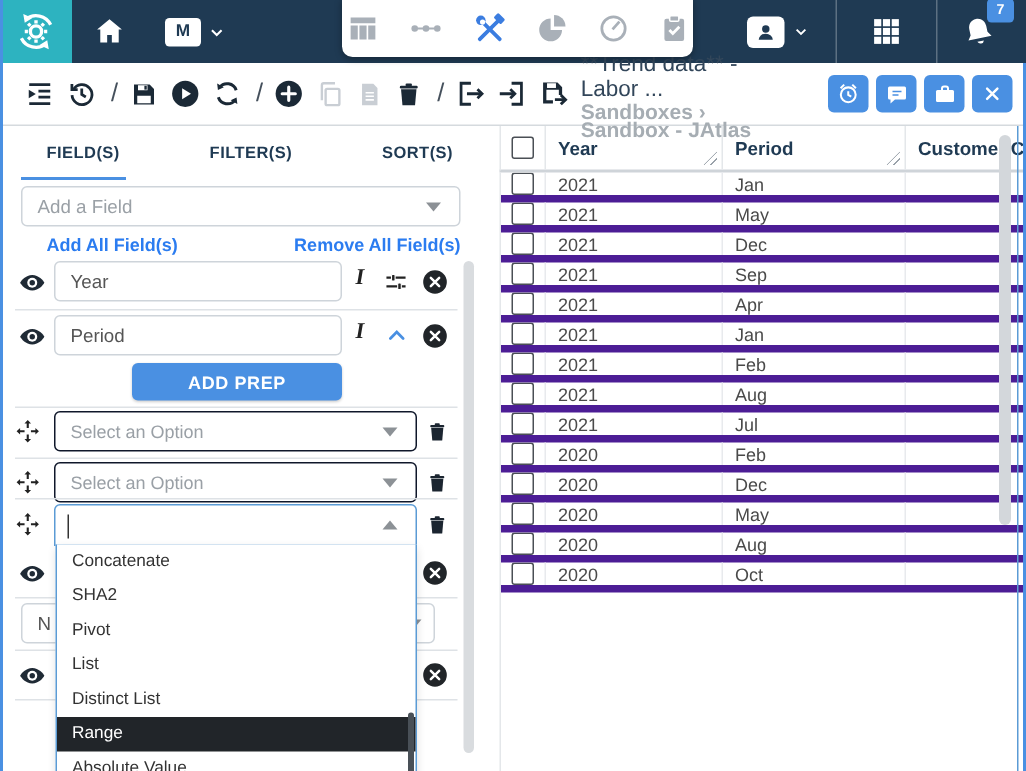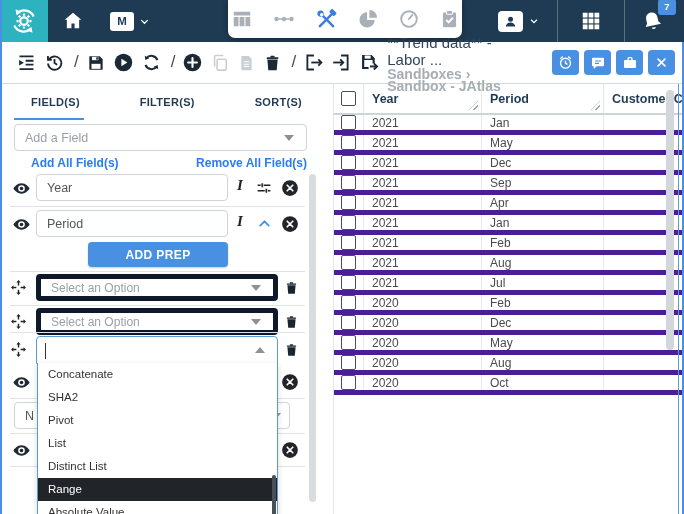--- a/index.html
+++ b/index.html
@@ -54,21 +54,21 @@
   .links{position:absolute;left:31px;right:26px;top:72px;display:flex;justify-content:space-between;}
   .plink{font-size:12px;font-weight:bold;color:#2b7cf0;cursor:pointer;}
   .prow{position:absolute;left:0;width:318px;height:28px;}
   .eye{position:absolute;left:12px;top:50%;margin-top:-9px;color:#1f2a35;cursor:pointer;}
   .drag{position:absolute;left:10px;top:50%;margin-top:-9px;color:#222;cursor:grab;}
   .f-input{position:absolute;left:36px;top:0;width:192px;height:27px;border:1px solid #ced4da;border-radius:4px;font-size:12.5px;color:#555;display:flex;align-items:center;padding-left:10px;background:#fff;}
   .it-btn{position:absolute;left:237px;top:3px;font-family:"Liberation Serif","DejaVu Serif",serif;font-style:italic;font-weight:bold;font-size:15px;color:#222;cursor:pointer;}
   .sm-btn{position:absolute;top:50%;margin-top:-9px;cursor:pointer;}
   .divider{position:absolute;left:10px;width:295px;height:1px;background:#dee2e6;}
   .addprep{position:absolute;left:88px;top:158px;width:140px;height:25px;background:#4a90e2;border-radius:4px;color:#fff;font-weight:bold;font-size:12px;letter-spacing:.4px;display:flex;align-items:center;justify-content:center;cursor:pointer;box-shadow:0 1px 2px rgba(0,0,0,.2);}
-  .p-select{position:absolute;left:36px;top:0;width:242px;height:27px;border:5px solid #0f172a;border-radius:4px;background:#fff;display:flex;align-items:center;cursor:pointer;}
+  .p-select{position:absolute;left:36px;top:0;width:242px;height:27px;border:1px solid #0f172a;border-radius:4px;background:#fff;display:flex;align-items:center;cursor:pointer;}
   .trash-btn{position:absolute;left:284px;top:50%;margin-top:-8px;color:#1b2530;cursor:pointer;}
   .combo{position:absolute;left:36px;top:0;width:242px;height:28px;border:1px solid #5b9bd5;border-radius:4px 4px 0 0;background:#fff;}
   .cursor{position:absolute;left:8px;top:6px;width:1px;height:16px;background:#333;}
   .dropdown{position:absolute;left:37px;top:279px;width:241px;height:170px;background:#fff;border:1px solid #5b9bd5;border-top:none;z-index:5;box-shadow:0 2px 6px rgba(0,0,0,.15);}
   .dd-item{height:23px;line-height:23px;padding-left:10px;font-size:11.5px;color:#333;cursor:pointer;}
   .dd-item.sel{background:#212529;color:#fff;}
   .dd-scroll{position:absolute;right:1px;top:112px;width:4.5px;height:60px;background:#495057;border-radius:2px;}
   .panel-scroll{position:absolute;left:309px;top:90px;width:7px;height:328px;background:#d9dcdf;border-radius:3.5px;cursor:pointer;}
   .xc{color:#212529;}
 

